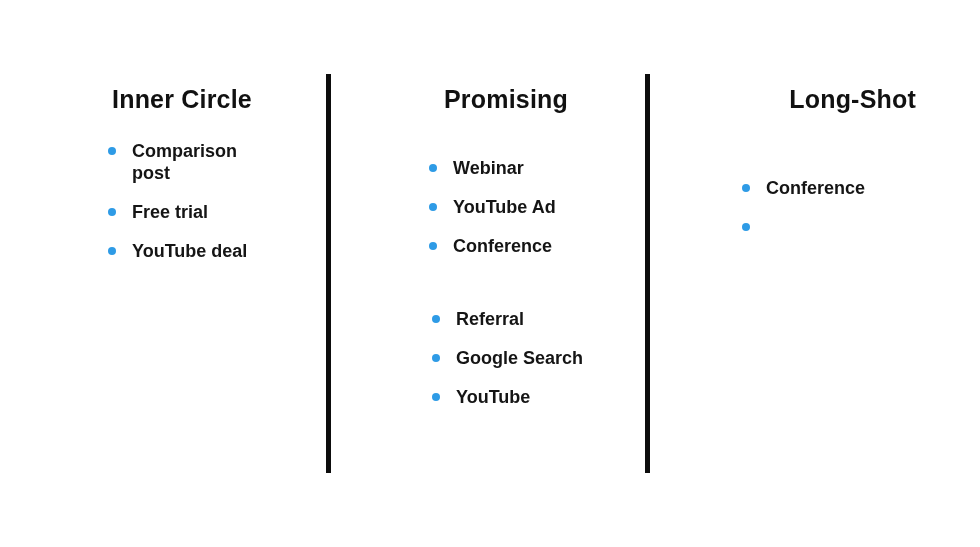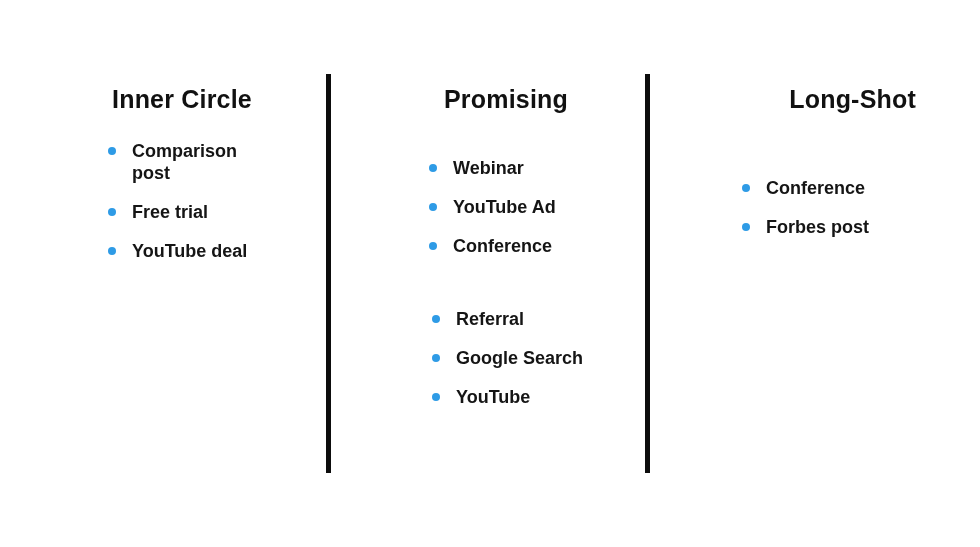--- a/index.html
+++ b/index.html
@@ -130,17 +130,16 @@
     </li>
   </ul>
 
   <ul class="list l3">
     <li>
       <span class="bullet"></span>
       <span class="label">Conference</span>
     </li>
     <li>
       <span class="bullet"></span>
-      <span class="label">Forbes post</span>
     </li>
   </ul>
 
 </div>
 
 </body></html>

